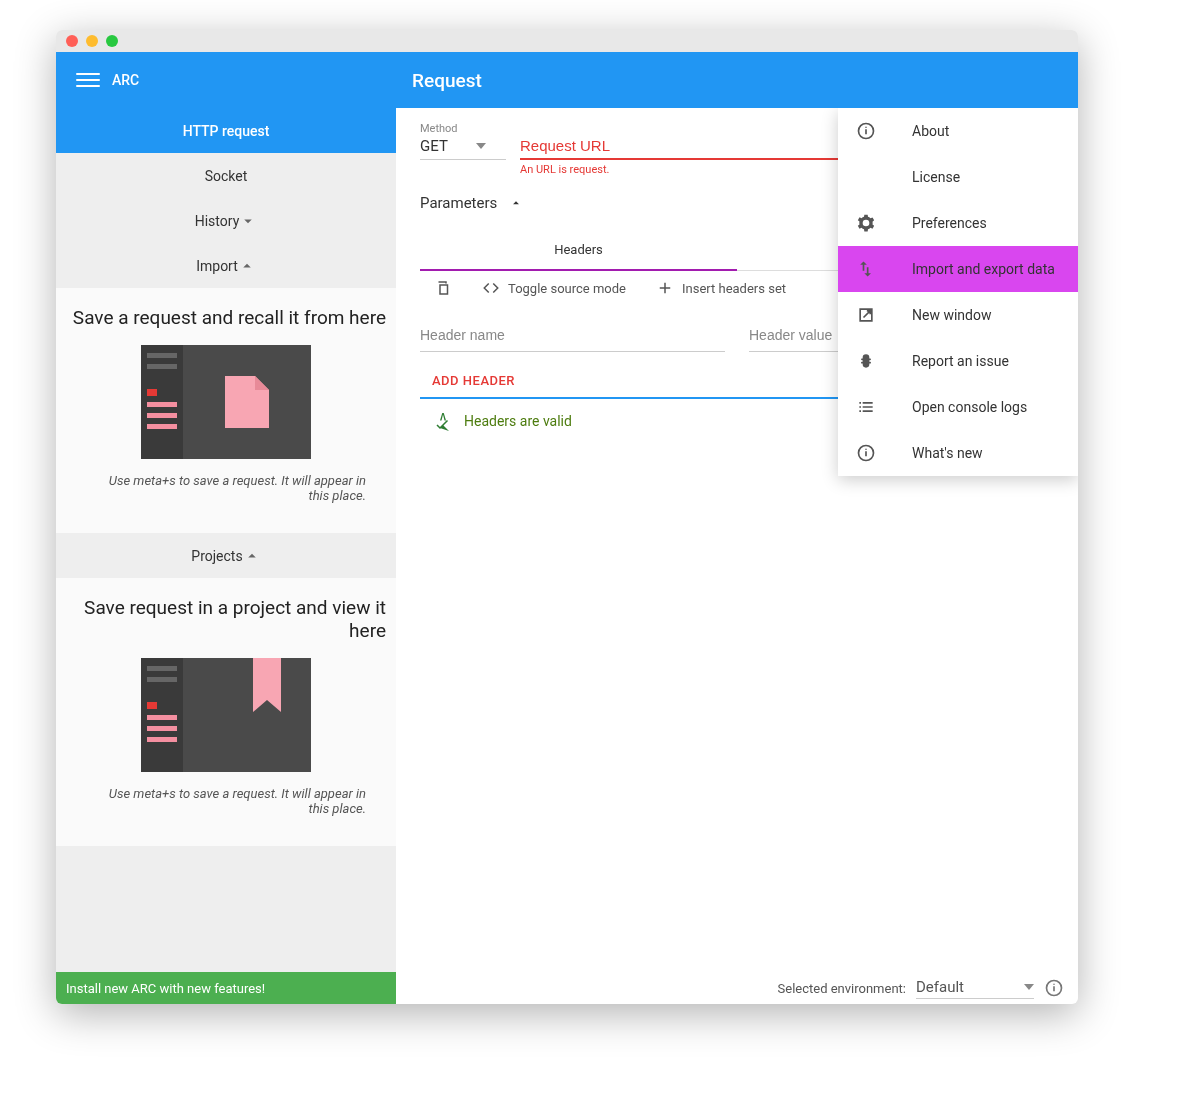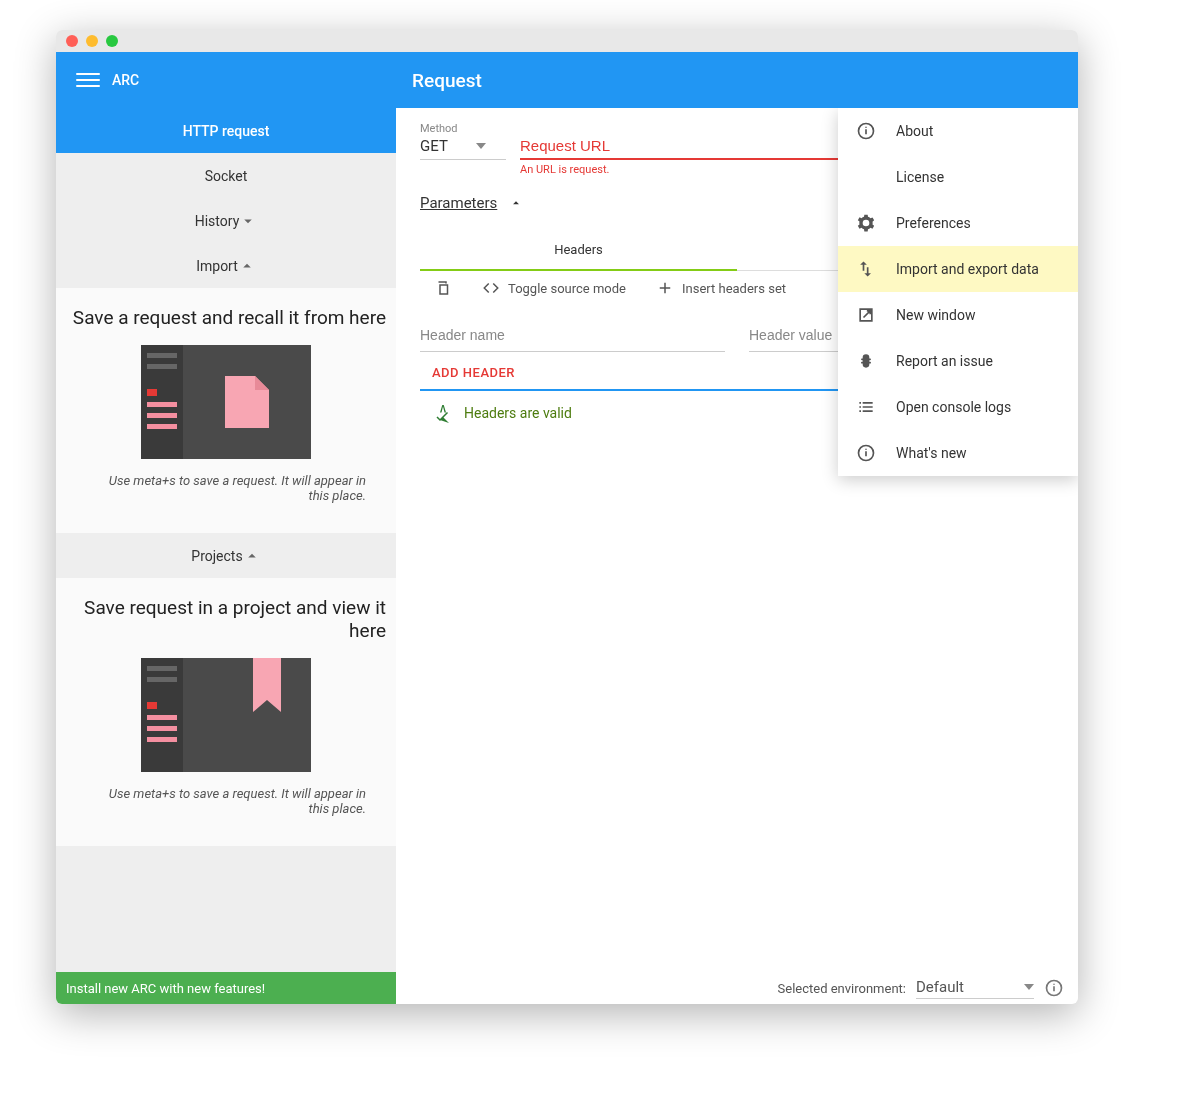--- a/index.html
+++ b/index.html
@@ -205,38 +205,37 @@
       margin-left: 100px;
     }
     .params-row {
       display: flex;
       align-items: center;
       gap: 12px;
       margin-top: 18px;
       font-size: 15px;
       color: #333;
       cursor: pointer;
-      text-decoration: underline;
     }
     .tabs {
       display: flex;
       margin-top: 18px;
     }
     .tab {
       flex: 1;
       text-align: center;
       padding: 12px 0;
       font-size: 13px;
       color: #666;
       cursor: pointer;
       border-bottom: 1px solid #ddd;
     }
     .tab.active {
       color: #333;
-      border-bottom: 2px solid #84cc16;
+      border-bottom: 2px solid #a21caf;
     }
     .toolbar {
       display: flex;
       align-items: flex-end;
       gap: 30px;
       padding: 8px 14px;
       font-size: 13px;
       color: #555;
     }
     .toolbar-btn {
@@ -261,21 +260,21 @@
       border-bottom: 1px solid #ccc;
       padding: 8px 0;
       font-size: 14px;
       outline: none;
       color: #333;
     }
     .header-input::placeholder {
       color: #888;
     }
     .add-header-row {
-      margin-top: 10px;
+      margin-top: 18px;
       padding-bottom: 8px;
       border-bottom: 2px solid #2196f3;
     }
     .add-header {
       font-size: 13px;
       color: #e53935;
       font-weight: 500;
       letter-spacing: 0.5px;
       cursor: pointer;
       padding-left: 12px;
@@ -296,27 +295,27 @@
       width: 240px;
       background: #fff;
       box-shadow: 0 4px 16px rgba(0,0,0,0.2);
       z-index: 100;
     }
     .menu-item {
       display: flex;
       align-items: center;
       height: 46px;
       padding: 0 18px;
-      gap: 20px;
+      gap: 36px;
       font-size: 14px;
       color: #333;
       cursor: pointer;
     }
     .menu-item.hover {
-      background: #fef9c3;
+      background: #d946ef;
     }
     .menu-icon {
       width: 20px;
       height: 20px;
       color: #555;
       flex-shrink: 0;
     }
     .status-bar {
       height: 32px;
       display: flex;

